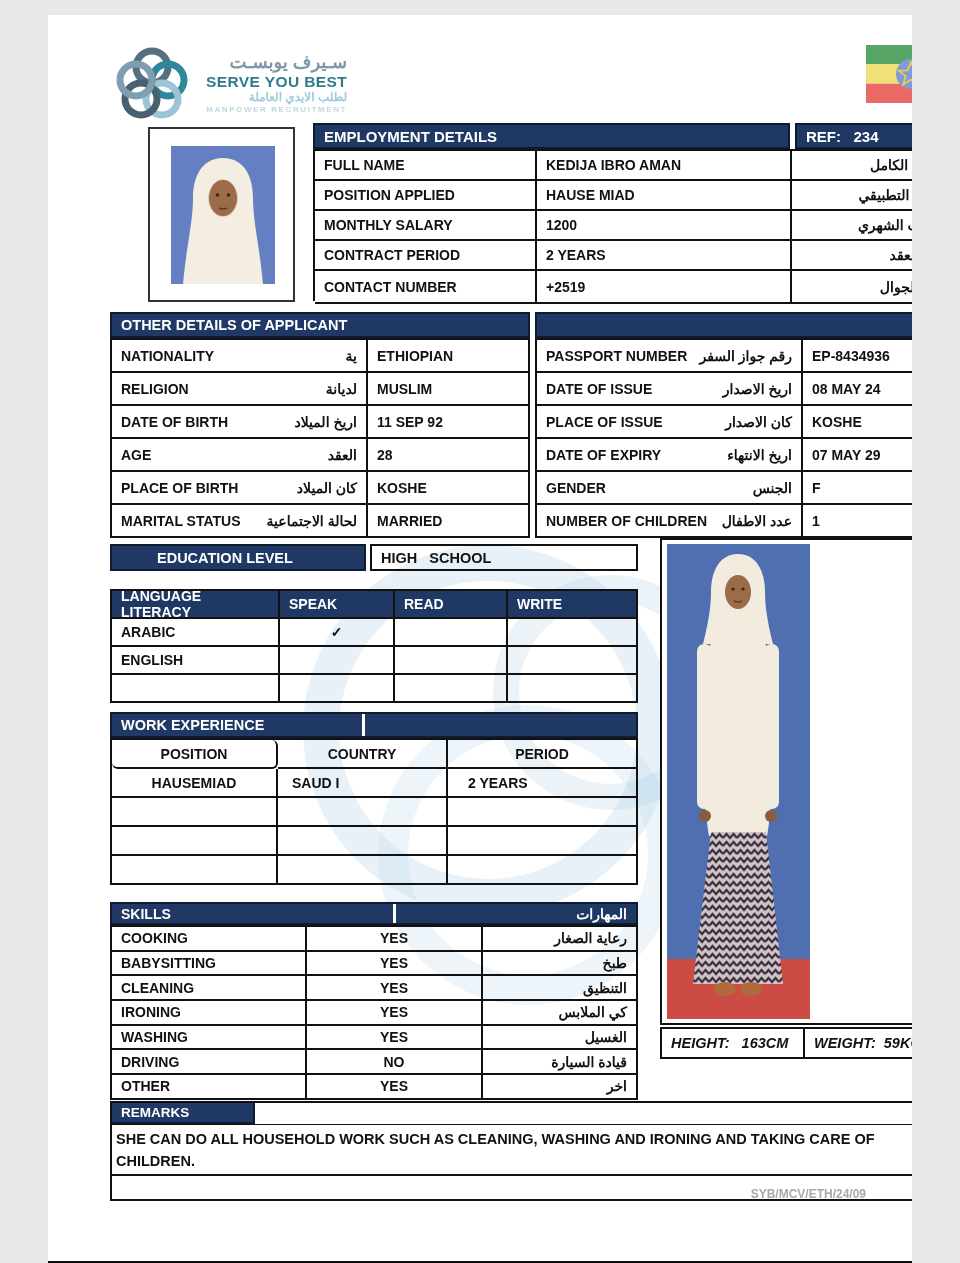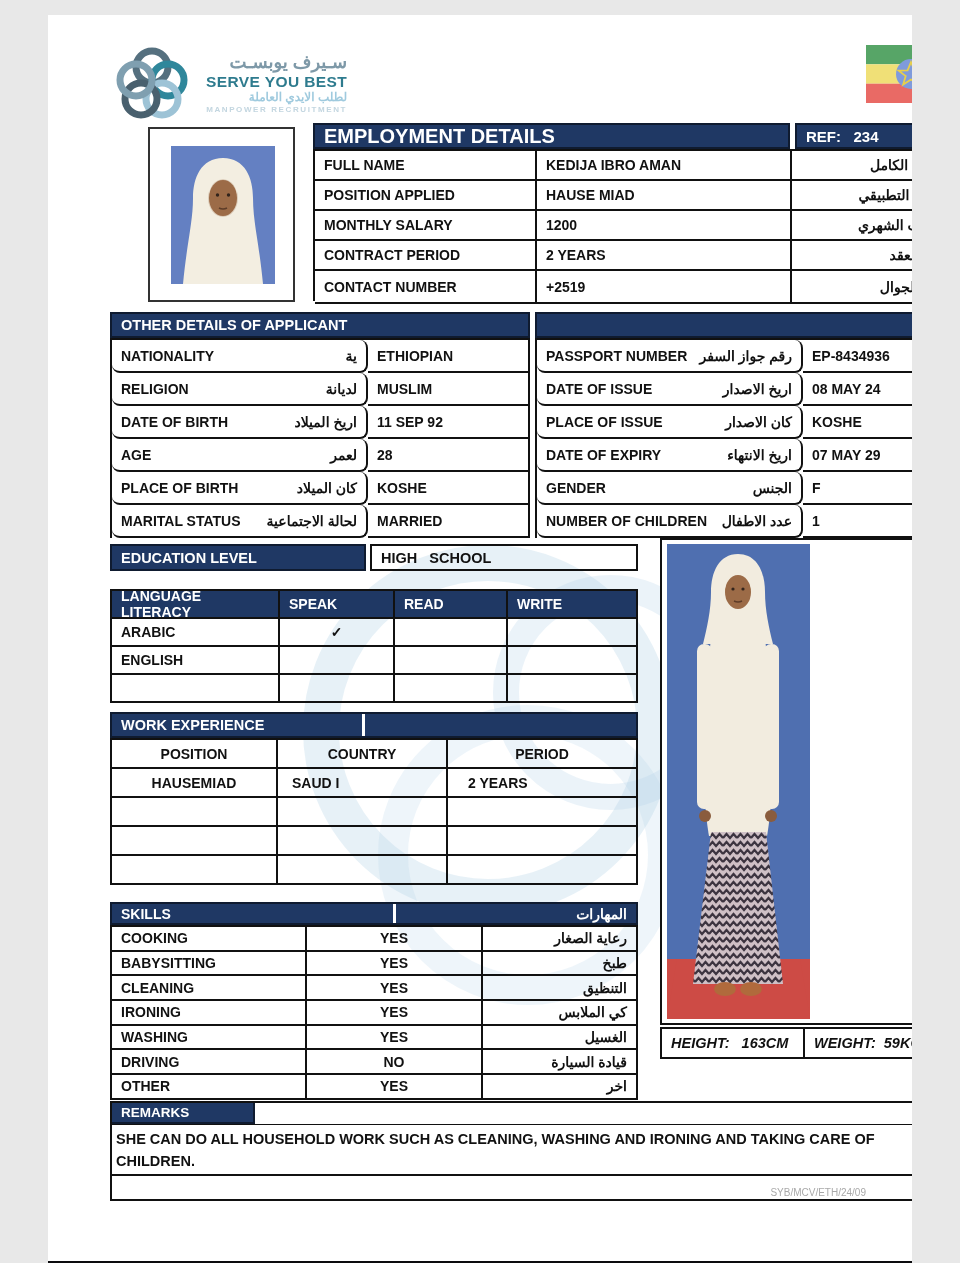--- a/index.html
+++ b/index.html
@@ -13,26 +13,26 @@
   .z { z-index:2; }
   
   .wm { position:absolute; border-radius:50%; z-index:1; }
   
   .navy { background:#1f3864; color:#fff; font-weight:700; display:flex; align-items:center; border:2px solid #0f1b30; }
   .navy span { padding:0 9px; }
   
   .tbl { display:grid; border-top:2px solid #111; border-left:2px solid #111; background:transparent; z-index:2; position:absolute; }
   .tbl > div { border-right:2px solid #111; border-bottom:2px solid #111; display:flex; align-items:center; font-weight:600; font-size:14px; overflow:hidden; }
   .cell-pad { padding:0 9px; }
-  .lblcell { justify-content:space-between;border-radius:8px; }
+  .lblcell { justify-content:space-between; }
   .ar { direction:rtl; font-weight:700; white-space:nowrap; }
   .pre { white-space:pre; }
   .center { justify-content:center; }
   .hdrcell { background:#1f3864; color:#fff; font-weight:700; }
-  .footer-code { color:#a9a9a9; font-size:10px; font-weight:400; }
+  .footer-code { color:#a9a9a9; font-size:12px; font-weight:700; }
   .blackbar { position:absolute; left:0; right:0; bottom:0; height:17px; background:#0c0c0e; z-index:3; }
   .photo-frame { border:2px solid #333; background:#fff; z-index:2; }
   svg { display:block; }
   .logo-text div { line-height:1.15; }
 </style>
 </head>
 <body>
 
 <div id="page">
 
@@ -76,21 +76,21 @@
         <ellipse cx="52" cy="52" rx="15" ry="19" fill="#96664240"></ellipse>
         <ellipse cx="52" cy="52" rx="14" ry="18" fill="#9c6b47"></ellipse>
         <circle cx="46.5" cy="49" r="1.7" fill="#32241c"></circle>
         <circle cx="57.5" cy="49" r="1.7" fill="#32241c"></circle>
         <path d="M48 62 Q52 64 56 62" stroke="#5d3c28" stroke-width="1.6" fill="none"></path>
         <path d="M38 36 Q52 26 66 36 L66 48 Q64 34 52 33 Q40 34 38 48 Z" fill="#f3eee1"></path>
       </svg>
     </div>
   </div>
 
-  <div class="abs navy z" style="left:265px; top:108px; width:477px; height:26px; font-size:20px;">
+  <div class="abs navy z" style="left:265px; top:108px; width:477px; height:26px; font-size:15px;">
     <span>EMPLOYMENT DETAILS</span>
   </div>
   <div class="abs navy z pre" style="left:747px; top:108px; width:161px; height:26px; font-size:15px;">
     <span class="pre">REF:   234</span>
   </div>
 
   <div class="tbl" style="left:265px; top:134px; width:643px; grid-template-columns:222px 255px 1fr; grid-auto-rows:30px;">
     <div class="cell-pad">FULL NAME</div>
     <div class="cell-pad">KEDIJA IBRO AMAN</div>
     <div class="cell-pad ar">الاسم الكامل</div>
@@ -124,21 +124,21 @@
         <span class="ar">لديانة</span>
       </div>
     <div class="cell-pad">MUSLIM</div>
     <div class="cell-pad lblcell">
         <span>DATE OF BIRTH</span>
         <span class="ar">اريخ الميلاد</span>
       </div>
     <div class="cell-pad">11 SEP 92</div>
     <div class="cell-pad lblcell">
         <span>AGE</span>
-        <span class="ar">لعمر</span>
+        <span class="ar">العقد</span>
       </div>
     <div class="cell-pad">28</div>
     <div class="cell-pad lblcell">
         <span>PLACE OF BIRTH</span>
         <span class="ar">كان الميلاد</span>
       </div>
     <div class="cell-pad">KOSHE</div>
     <div class="cell-pad lblcell">
         <span>MARITAL STATUS</span>
         <span class="ar">لحالة الاجتماعية</span>
@@ -172,21 +172,21 @@
         <span class="ar">الجنس</span>
       </div>
     <div class="cell-pad">F</div>
     <div class="cell-pad lblcell">
         <span>NUMBER OF CHILDREN</span>
         <span class="ar">عدد الاطفال</span>
       </div>
     <div class="cell-pad">1</div>
   </div>
 
-  <div class="abs navy z" style="left:62px; top:529px; width:256px; height:27px; font-size:14.5px;">
+  <div class="abs navy z" style="left:62px; top:529px; width:256px; height:27px; font-size:14.5px;padding-left:36px;">
     <span>EDUCATION LEVEL</span>
   </div>
   <div class="abs z" style="left:322px; top:529px; width:268px; height:27px; border:2px solid #111; display:flex; align-items:center; padding:0 9px; font-weight:700; font-size:14.5px;">
     <span class="pre">HIGH   SCHOOL</span>
   </div>
 
   <div class="abs photo-frame" style="left:612px; top:523px; width:296px; height:487px; border-color:#111;">
     <div class="abs" style="left:5px; top:4px;">
       <svg width="143" height="475" viewBox="0 0 143 475">
         <defs>
@@ -243,21 +243,21 @@
     <div class="center"></div>
     <div></div>
     <div></div>
   </div>
 
   <div class="abs navy z" style="left:62px; top:697px; width:528px; height:26px; font-size:14.5px;">
     <span>WORK EXPERIENCE</span>
     <i class="abs" style="left:250px; top:0; width:3px; height:22px; background:#fff;"></i>
   </div>
   <div class="tbl" style="left:62px; top:723px; width:528px; grid-template-columns:166px 170px 1fr; grid-auto-rows:29px;">
-    <div class="center" style="font-weight:700;">POSITION</div>
+    <div class="center" style="font-weight:700;border-radius:6px;">POSITION</div>
     <div class="center" style="font-weight:700;">COUNTRY</div>
     <div class="center" style="font-weight:700;">PERIOD</div>
     <div class="center">HAUSEMIAD</div>
     <div class="cell-pad" style="padding-left:14px;">SAUD I</div>
     <div class="cell-pad" style="padding-left:20px;">2 YEARS</div>
     <div></div>
     <div></div>
     <div></div>
     <div></div>
     <div></div>

